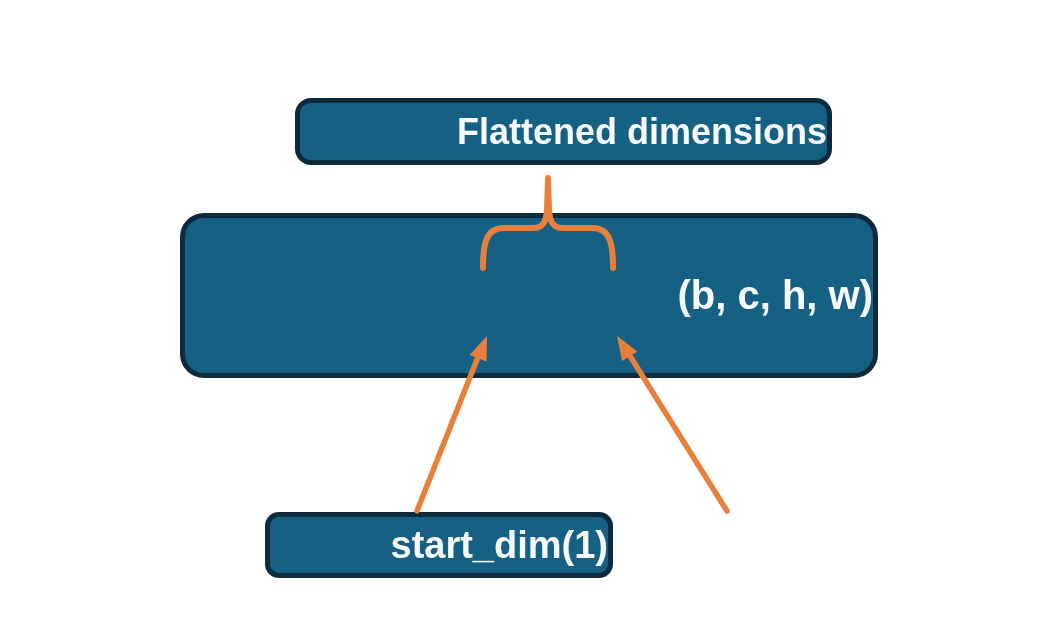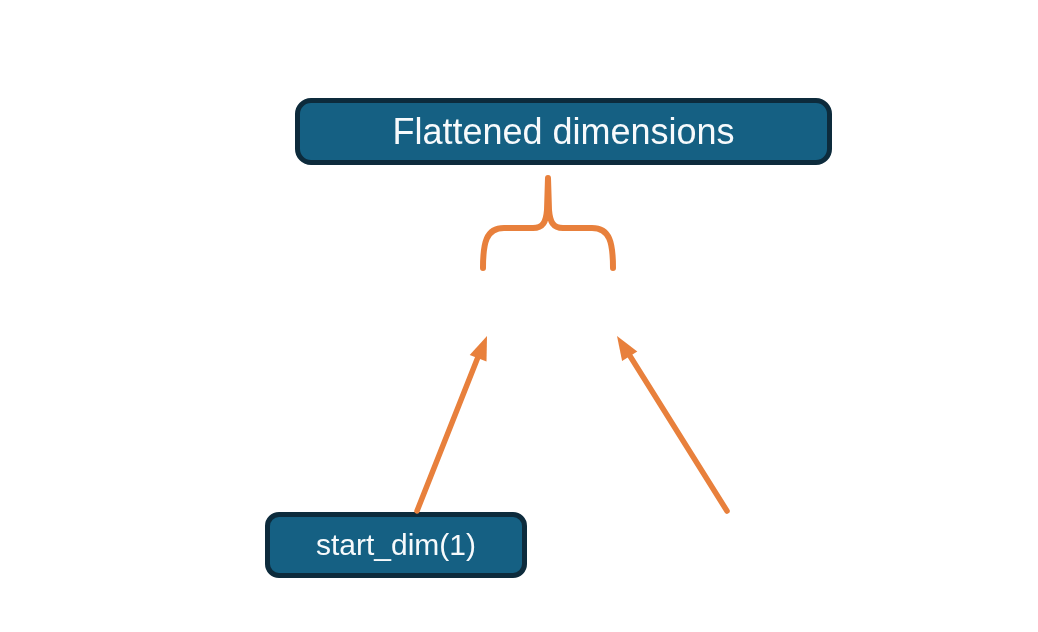--- a/index.html
+++ b/index.html
@@ -16,40 +16,41 @@
     font-family: "Liberation Sans", sans-serif;
   }
   .node {
     position: absolute;
     box-sizing: border-box;
     background: var(--node-fill, #156083);
     border: 5px solid var(--node-border, #0d2b3c);
     color: var(--node-text, #f7fafc);
     display: flex;
     align-items: center;
-    justify-content: center;
+    justify-content: flex-end;
     white-space: nowrap;
+    font-weight: bold;
   }
   .node-flattened {
     left: 295px; top: 98px;
     width: 537px; height: 67px;
     border-radius: 16px;
     font-size: 36px;
   }
   .node-tensor {
     left: 180px; top: 213px;
     width: 698px; height: 165px;
     border-radius: 24px;
     font-size: 40px;
   }
   .node-start-dim {
     left: 265px; top: 512px;
-    width: 262px; height: 66px;
+    width: 348px; height: 66px;
     border-radius: 14px;
-    font-size: 30px;
+    font-size: 38px;
   }
   .node-end-dim {
     left: 582px; top: 512px;
     width: 293px; height: 67px;
     border-radius: 14px;
     font-size: 33px;
   }
   .overlay {
     position: absolute;
     left: 0; top: 0;
@@ -72,20 +73,23 @@
   .arrow-head {
     fill: var(--accent-orange, #e8803c);
     stroke: none;
   }
 </style>
 </head>
 <body>
 
 <div class="canvas">
 
+  <div class="node node-tensor">
+    <span>(b, c, h, w)</span>
+  </div>
 
   <div class="node node-flattened">
     <span>Flattened dimensions</span>
   </div>
 
   <div class="node node-start-dim">
     <span>start_dim(1)</span>
   </div>
 
 

